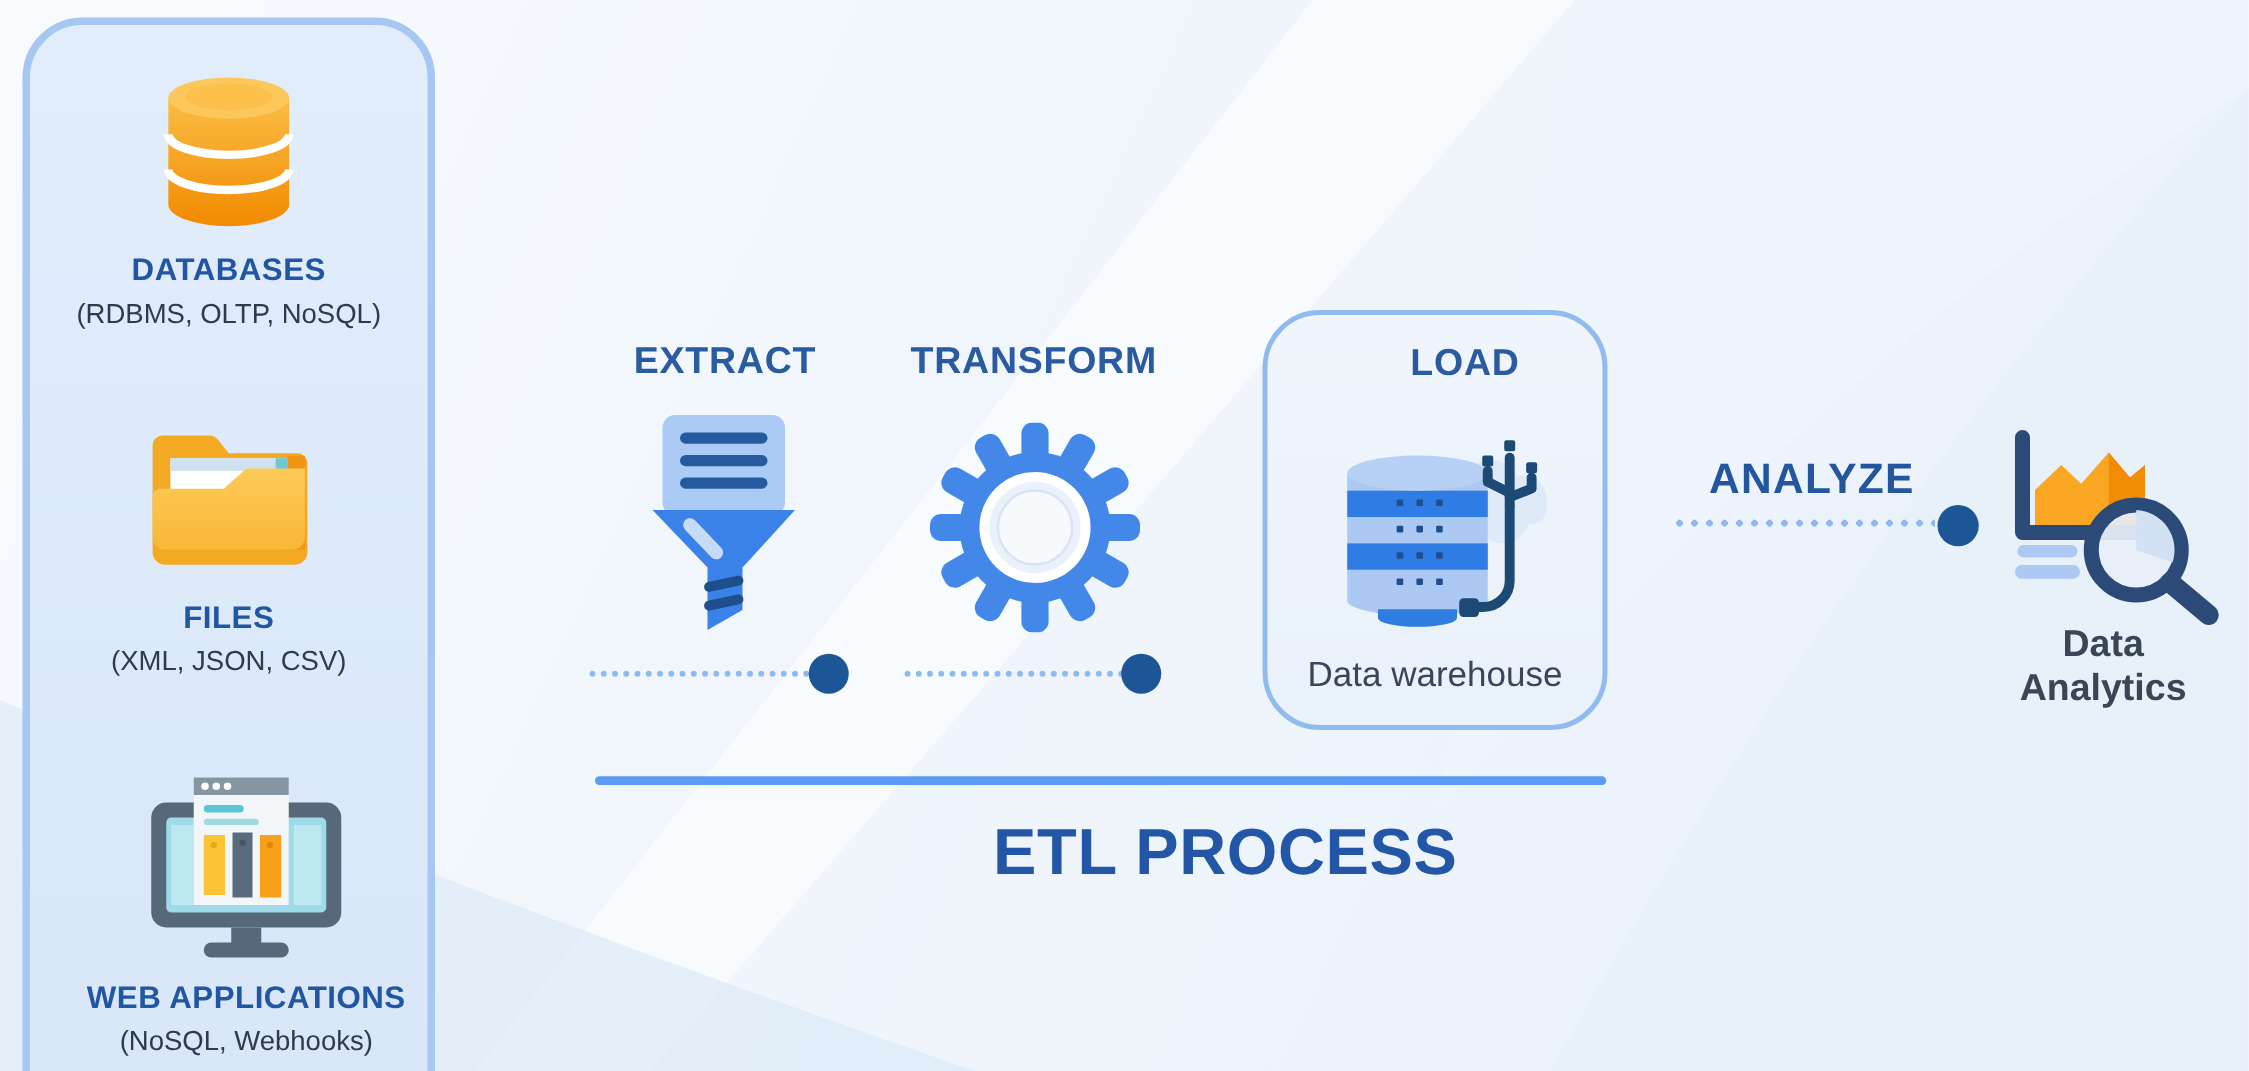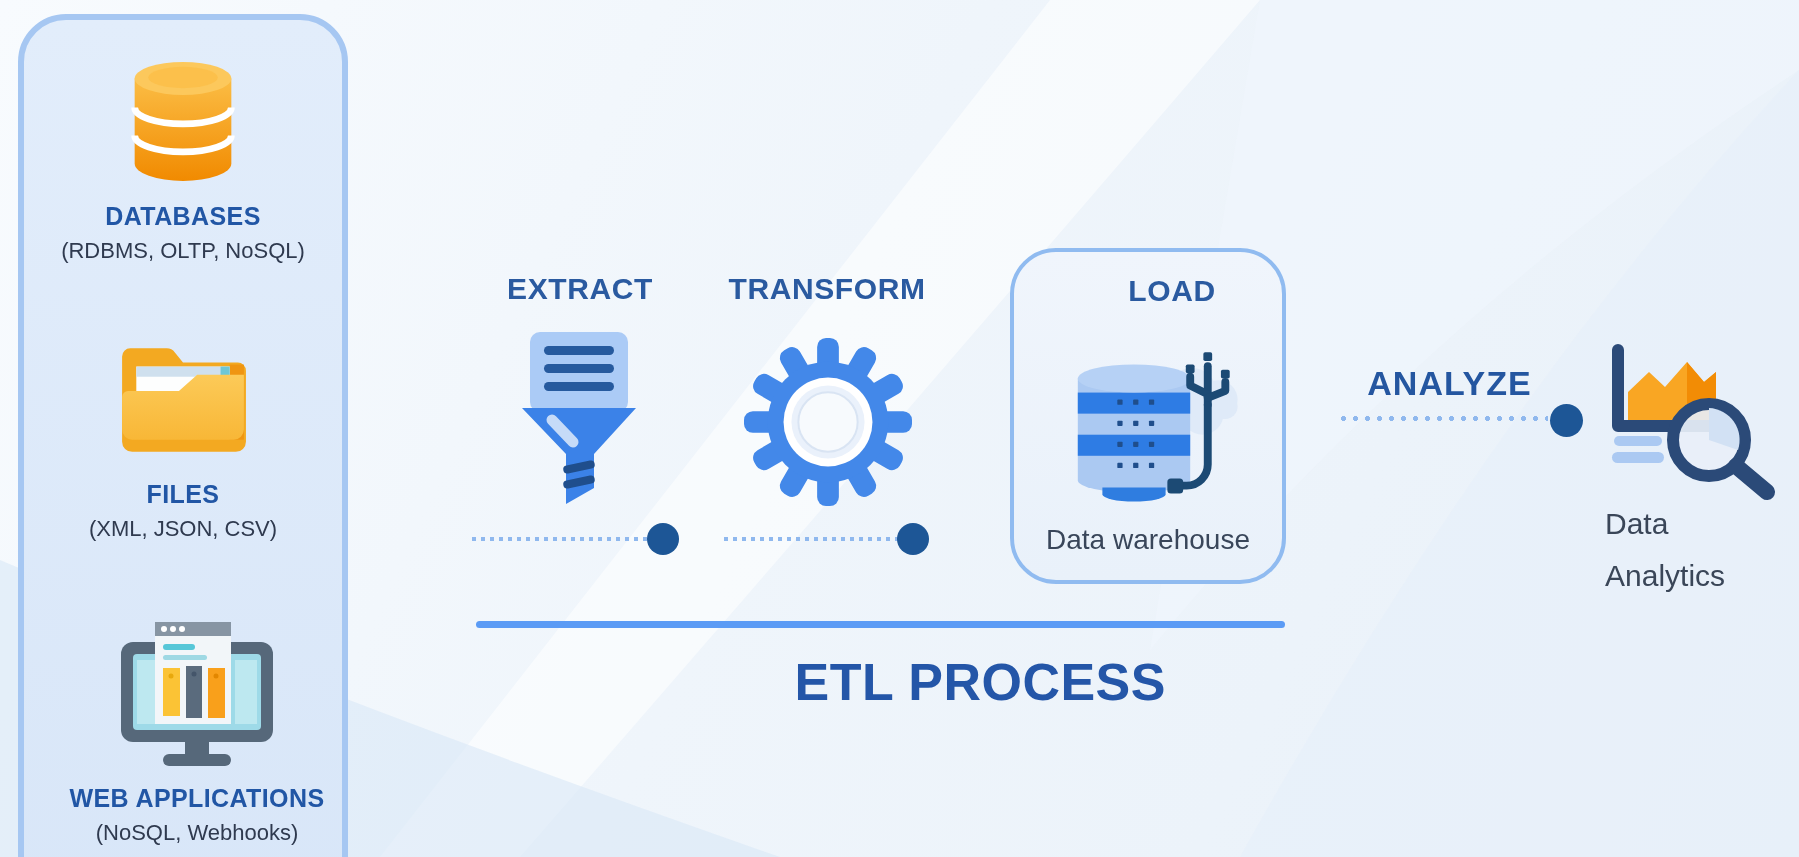--- a/index.html
+++ b/index.html
@@ -47,21 +47,21 @@
   .dot2{left:897px;top:523px;}
 
   .etl-line{position:absolute;left:476px;top:621px;width:809px;height:7px;border-radius:3.5px;background:#5b9bf5;}
   .etl-process-label{position:absolute;left:566px;top:652px;width:600px;text-align:right;font-size:52px;font-weight:bold;color:#2456a8;letter-spacing:.5px;}
 
   
   .analyze-label{position:absolute;left:1352px;top:364px;width:195px;text-align:center;font-size:34px;font-weight:bold;color:#2456a0;letter-spacing:1px;}
   .analyze-dots{position:absolute;left:1340px;top:415px;width:208px;height:7px;background-image:radial-gradient(circle 2.7px at 3.5px 3.5px,#8fb8ee 98%,rgba(0,0,0,0));background-size:12px 7px;background-repeat:repeat-x;}
   .analyze-dot{left:1550px;top:404px;width:33px;height:33px;}
   .analytics-wrap{position:absolute;left:1602px;top:340px;}
-  .analytics-label{position:absolute;left:1605px;top:498px;width:155px;font-size:30px;font-weight:400;color:#3a4658;line-height:52px;}
+  .analytics-label{position:absolute;left:1605px;top:498px;width:155px;text-align:center;font-size:30px;font-weight:700;color:#3a4658;line-height:35px;}
 </style>
 </head>
 <body>
 
 <div class="canvas">
 
   <svg class="bg-swoosh" width="1799" height="857" viewBox="0 0 1799 857">
     <path d="M1050,0 L1260,0 Q900,420 520,857 L380,857 Z" fill="#ffffff" opacity="0.55"></path>
     <path d="M1260,0 L1799,0 L1799,70 Q1420,320 1150,650 Z" fill="#eff5fc" opacity="0.7"></path>
     <path d="M1799,70 Q1500,390 1240,857 L1799,857 Z" fill="#e5eef9" opacity="0.55"></path>

